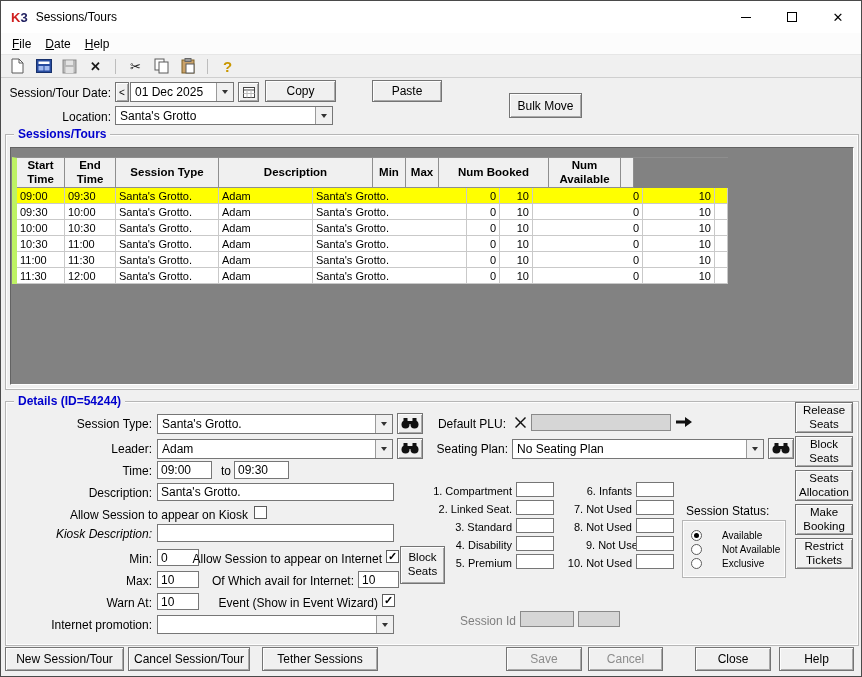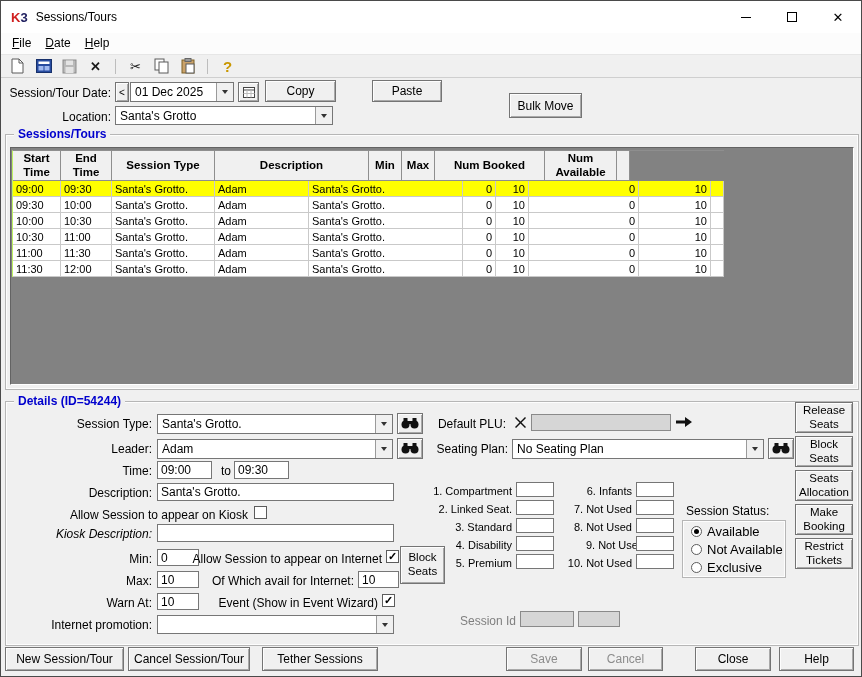--- a/index.html
+++ b/index.html
@@ -7,21 +7,21 @@
 .window{position:relative;width:862px;height:677px;background:#f0f0f0;border:1px solid #4a4a4a;overflow:hidden;font-size:12px;color:#000;}
 .titlebar{position:absolute;left:0;top:0;width:100%;height:32px;background:#fff;display:flex;align-items:center;}
 .logo{margin-left:10px;font-size:13px;font-weight:bold;}
 .lk{color:#d02020;}.l3{color:#202060;}
 .wtitle{margin-left:8px;font-size:12px;}
 .wbtns{position:absolute;right:0;top:0;height:100%;display:flex;}
 .wbtn{width:46px;height:100%;display:flex;align-items:center;justify-content:center;}
 .gmin{width:10px;border-top:1px solid #000;display:block;}
 .gmax{width:10px;height:10px;border:1px solid #000;display:block;}
 .gclose{font-size:13px;line-height:1;}
-.menubar{position:absolute;left:0;top:32px;width:100%;height:22px;background:#fcfcfc;border-bottom:1px solid #e6e6e6;display:flex;padding-left:4px;}
+.menubar{position:absolute;left:0;top:32px;width:100%;height:22px;background:#fcfcfc;border-bottom:1px solid #e6e6e6;display:flex;align-items:center;padding-left:4px;}
 .menu-item{padding:3px 7px;font-size:12px;}
 .menu-item::first-letter{text-decoration:underline;}
 .toolbar{position:absolute;left:0;top:54px;width:100%;height:23px;background:#f0f0f0;border-bottom:1px solid #cfcfcf;display:flex;align-items:center;padding-left:7px;gap:7px;}
 .tbtn{width:19px;height:19px;display:flex;align-items:center;justify-content:center;}
 .tsep{width:1px;height:15px;background:#bdbdbd;margin:0 3px;}
 .glyph{font-size:13px;color:#1a1a1a;line-height:1;}
 .glyph.gold{color:#c99700;font-weight:bold;font-size:15px;}
 .topbar{position:absolute;left:0;top:77px;width:100%;height:48px;}
 .lbl{position:absolute;font-size:12px;text-align:right;white-space:nowrap;line-height:14px;}
 .lbl.left{text-align:left;}
@@ -35,34 +35,34 @@
 .combo-arrow{width:17px;background:#f0f0f0;border-left:1px solid #9a9a9a;display:flex;align-items:center;justify-content:center;}
 .tri{width:0;height:0;border-left:3.5px solid transparent;border-right:3.5px solid transparent;border-top:4px solid #333;}
 .field{position:absolute;background:#fff;border:1px solid #767676;font-size:12px;display:flex;align-items:center;padding:0 3px;height:18px;white-space:nowrap;overflow:hidden;}
 .field.small{font-size:11px;}
 .field.gray{background:#d6d6d6;border-color:#8a8a8a;}
 .checkbox{position:absolute;width:13px;height:13px;background:#fff;border:1px solid #5c5c5c;display:flex;align-items:center;justify-content:center;}
 .checkbox.checked::after{content:"✓";font-size:11px;font-weight:bold;margin-top:-1px;}
 .group{position:absolute;border:1px solid #b6b6b6;box-shadow:inset 0 0 0 1px #fdfdfd;}
 .group-title{position:absolute;top:-8px;left:8px;background:#f0f0f0;padding:0 4px;font-weight:bold;font-size:12px;color:#0000cd;line-height:15px;}
 .table-panel{position:absolute;left:4px;top:12px;right:4px;bottom:4px;background:#828282;border:1px solid;border-color:#636363 #fff #fff #636363;}
-.stable{position:absolute;left:1px;top:2px;border-left:1px solid #bef264;border-top:1px solid #8e8e8e;}
+.stable{position:absolute;left:1px;top:9px;border-left:5px solid #bef264;border-top:1px solid #8e8e8e;}
 .thead{display:flex;height:30px;}
 .hcell{background:#f0f0f0;border-right:1px solid #8e8e8e;border-bottom:1px solid #8e8e8e;font-weight:bold;font-size:11.5px;display:flex;align-items:center;justify-content:center;text-align:center;line-height:1.15;}
 .trow{display:flex;height:16px;background:#fff;}
 .trow.selected{background:#ffff00;}
 .tcell{border-right:1px solid #c9c9c9;border-bottom:1px solid #c9c9c9;font-size:11px;display:flex;align-items:center;padding:0 3px;white-space:nowrap;overflow:hidden;}
 .tcell.num{justify-content:flex-end;}
 .c0{width:48px;flex:none}.c1{width:51px;flex:none}.c2{width:103px;flex:none}.c3{width:94px;flex:none}.c4{width:154px;flex:none}
 .c5{width:33px;flex:none}.c6{width:33px;flex:none}.c7{width:110px;flex:none}.c8{width:72px;flex:none}.cf{width:13px;flex:none}
 .statusbox{position:absolute;border:1px solid #b6b6b6;box-shadow:inset 0 0 0 1px #fdfdfd;display:flex;flex-direction:column;justify-content:center;gap:3px;padding:4px 8px;}
 .radio-row{display:flex;align-items:center;gap:5px;font-size:11px;}
 .radio{width:11px;height:11px;border-radius:50%;border:1px solid #5c5c5c;background:#fff;position:relative;flex:none;}
 .radio.sel::after{content:"";position:absolute;left:2px;top:2px;width:5px;height:5px;border-radius:50%;background:#000;}
-.radio-label{font-size:13px;white-space:nowrap;}
+.radio-label{font-size:10px;white-space:nowrap;margin-left:15px;}
 .rightbtn{left:789px;width:58px;height:31px;font-size:11.5px;line-height:1.2;padding:1px;}
 .underl{}
 </style>
 </head>
 <body>
 
 <div class="window">
 
   <div class="titlebar">
     <span class="logo"><b class="lk">K</b><b class="l3">3</b></span>

